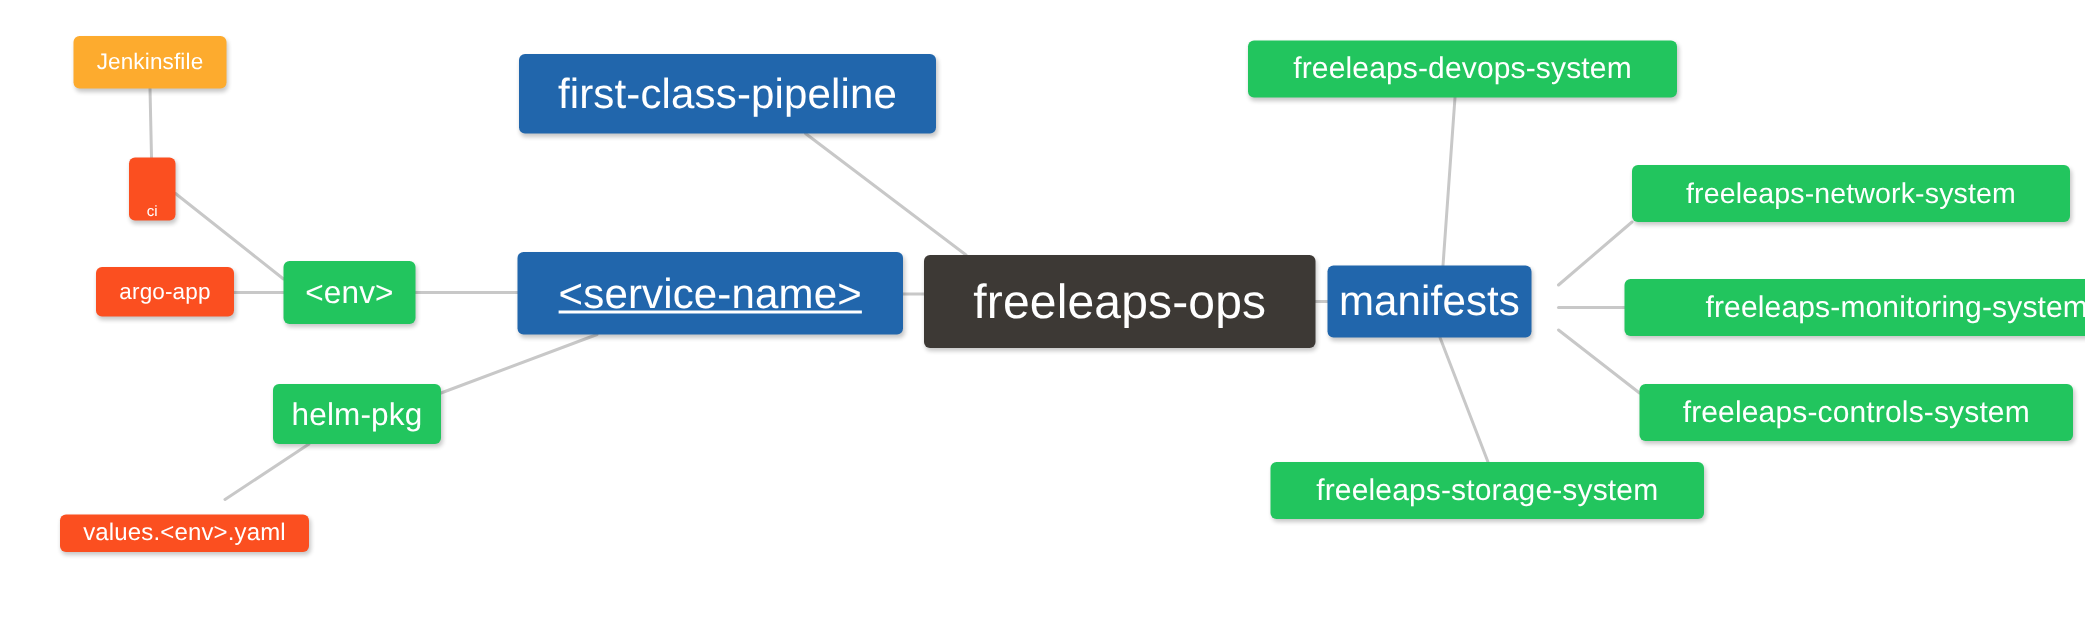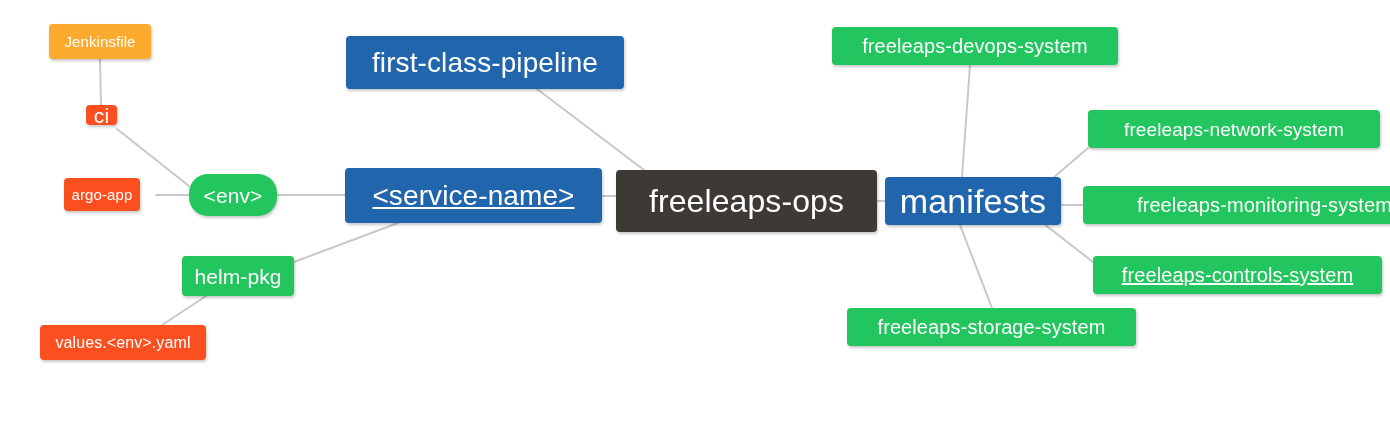--- a/index.html
+++ b/index.html
@@ -59,56 +59,56 @@
       <line x1="938" y1="65" x2="930" y2="177" stroke="#c8c8c8" stroke-width="2" stroke-linecap="round"></line>
       <line x1="1007" y1="190" x2="1056" y2="148" stroke="#c8c8c8" stroke-width="2" stroke-linecap="round"></line>
       <line x1="1007" y1="205" x2="1051" y2="205" stroke="#c8c8c8" stroke-width="2" stroke-linecap="round"></line>
       <line x1="1007" y1="220" x2="1061" y2="262" stroke="#c8c8c8" stroke-width="2" stroke-linecap="round"></line>
       <line x1="928" y1="225" x2="960" y2="308" stroke="#c8c8c8" stroke-width="2" stroke-linecap="round"></line>
     </svg>
   <div id="nodes">
       <div class="node" style="left: 17px; top: 24px; width: 102px; height: 35px; background: rgb(253, 171, 46); font-size: 15px;">
         <span>Jenkinsfile</span>
       </div>
-      <div class="node" style="left: 54px; top: 105px; width: 31px; height: 20px; background: rgb(251, 79, 32); font-size: 21px;">
+      <div class="node" style="left: 54px; top: 105px; width: 31px; height: 42px; background: rgb(251, 79, 32); font-size: 10px; align-items: flex-end;">
         <span>ci</span>
       </div>
-      <div class="node" style="left: 32px; top: 178px; width: 76px; height: 33px; background: rgb(251, 79, 32); font-size: 15px;">
+      <div class="node" style="left: 32px; top: 178px; width: 92px; height: 33px; background: rgb(251, 79, 32); font-size: 15px;">
         <span>argo-app</span>
       </div>
-      <div class="node" style="left: 157px; top: 174px; width: 88px; height: 42px; background: rgb(34, 197, 94); font-size: 21px; border-radius: 19px;">
+      <div class="node" style="left: 157px; top: 174px; width: 88px; height: 42px; background: rgb(34, 197, 94); font-size: 21px;">
         <span>&lt;env&gt;</span>
       </div>
       <div class="node" style="left: 313px; top: 168px; width: 257px; height: 55px; background: rgb(33, 102, 172); font-size: 28px; text-decoration: underline;">
         <span>&lt;service-name&gt;</span>
       </div>
       <div class="node" style="left: 314px; top: 36px; width: 278px; height: 53px; background: rgb(33, 102, 172); font-size: 28px;">
         <span>first-class-pipeline</span>
       </div>
       <div class="node" style="left: 584px; top: 170px; width: 261px; height: 62px; background: rgb(61, 57, 53); font-size: 32px;">
         <span>freeleaps-ops</span>
       </div>
-      <div class="node" style="left: 853px; top: 177px; width: 176px; height: 48px; background: rgb(33, 102, 172); font-size: 34px;">
+      <div class="node" style="left: 853px; top: 177px; width: 136px; height: 48px; background: rgb(33, 102, 172); font-size: 28px;">
         <span>manifests</span>
       </div>
       <div class="node" style="left: 800px; top: 27px; width: 286px; height: 38px; background: rgb(34, 197, 94); font-size: 20px; justify-content: center;">
         <span>freeleaps-devops-system</span>
       </div>
       <div class="node" style="left: 1056px; top: 110px; width: 292px; height: 38px; background: rgb(34, 197, 94); font-size: 19px;">
         <span>freeleaps-network-system</span>
       </div>
       <div class="node" style="left: 1051px; top: 186px; width: 322px; height: 38px; background: rgb(34, 197, 94); font-size: 20px; padding-left: 41px;">
         <span>freeleaps-monitoring-system</span>
       </div>
-      <div class="node" style="left: 1061px; top: 256px; width: 289px; height: 38px; background: rgb(34, 197, 94); font-size: 20px; text-decoration: underline;">
+      <div class="node" style="left: 1061px; top: 256px; width: 289px; height: 38px; background: rgb(34, 197, 94); font-size: 20px;">
         <span>freeleaps-controls-system</span>
       </div>
       <div class="node" style="left: 815px; top: 308px; width: 289px; height: 38px; background: rgb(34, 197, 94); font-size: 20px;">
         <span>freeleaps-storage-system</span>
       </div>
       <div class="node" style="left: 150px; top: 256px; width: 112px; height: 40px; background: rgb(34, 197, 94); font-size: 21px;">
         <span>helm-pkg</span>
       </div>
-      <div class="node" style="left: 8px; top: 325px; width: 166px; height: 35px; background: rgb(251, 79, 32); font-size: 16px;">
+      <div class="node" style="left: 8px; top: 343px; width: 166px; height: 25px; background: rgb(251, 79, 32); font-size: 16px;">
         <span>values.&lt;env&gt;.yaml</span>
       </div>
     </div>
 </div>
 
 </body></html>

